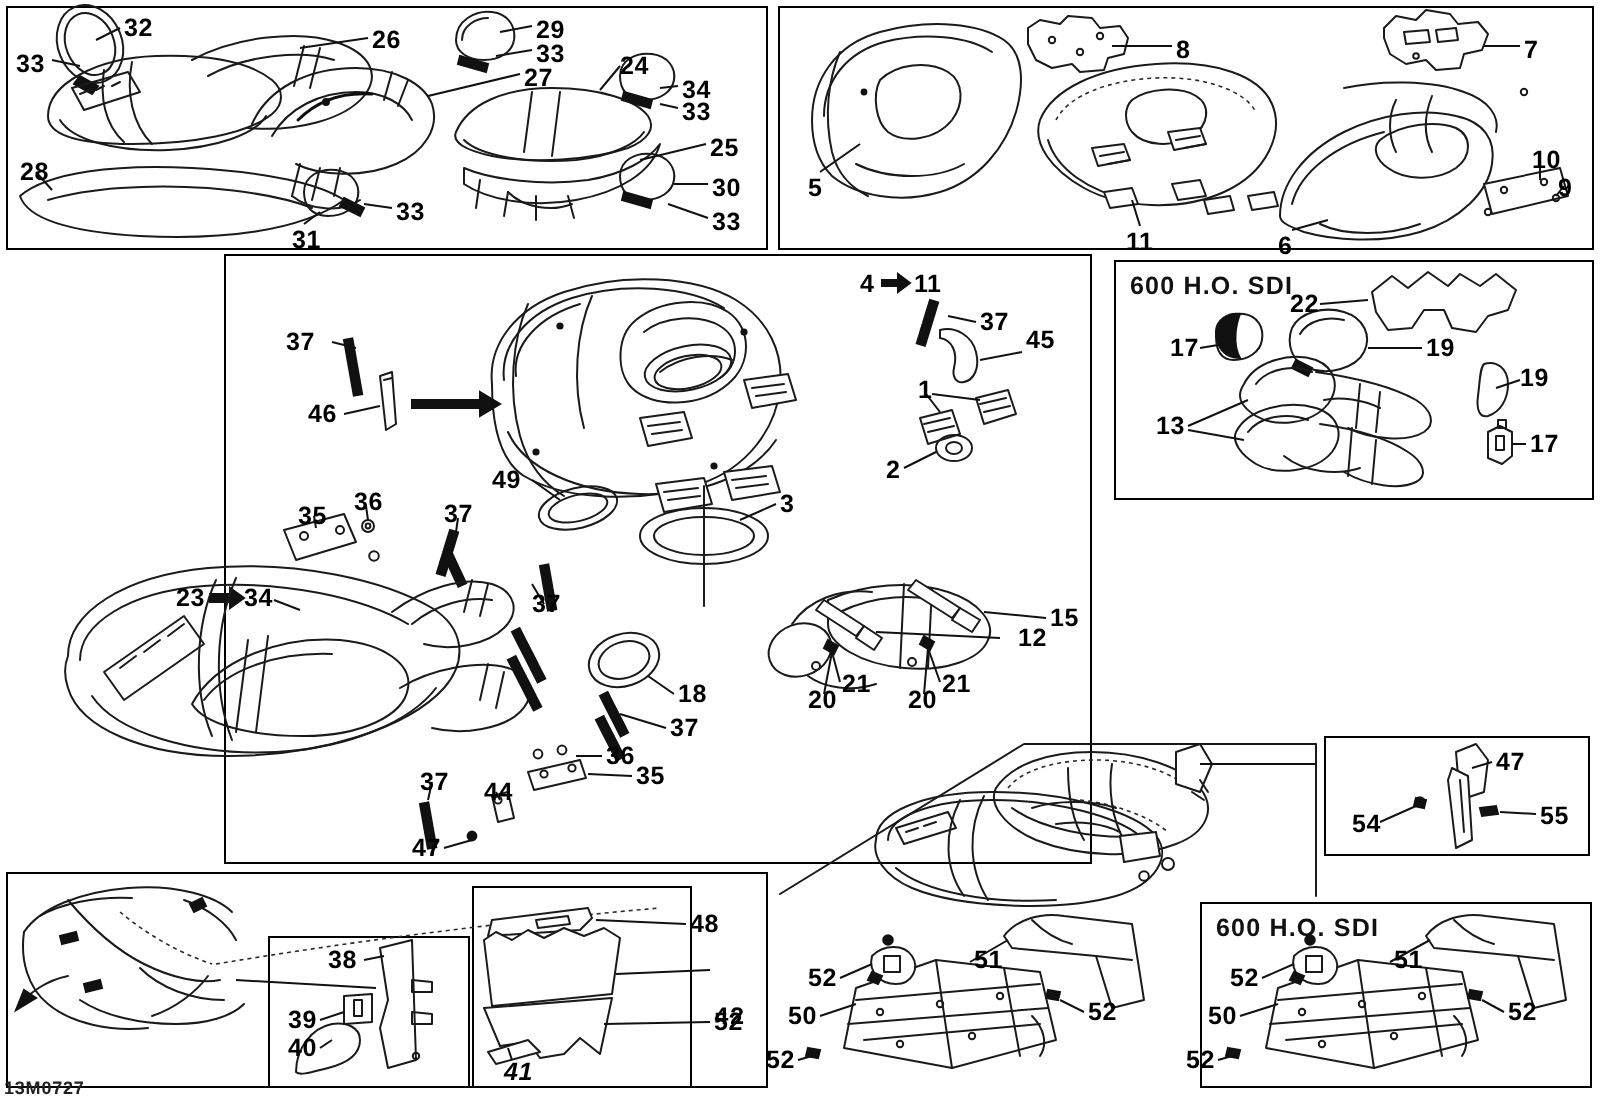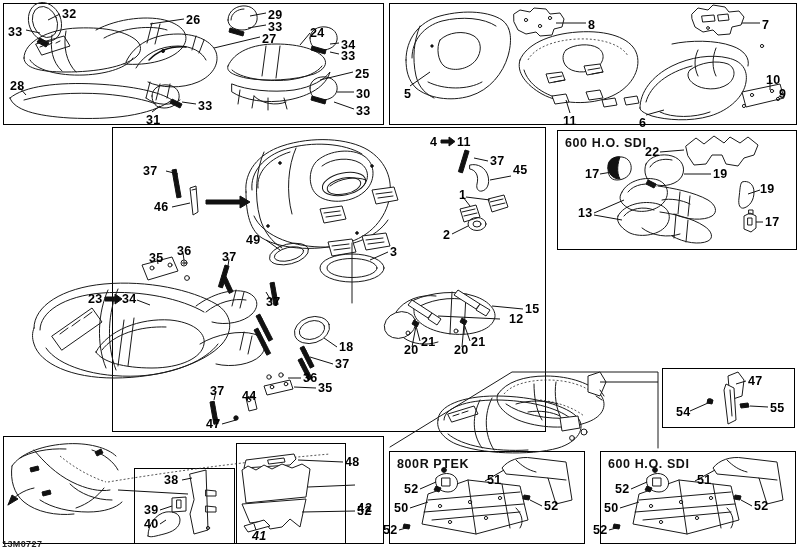--- a/index.html
+++ b/index.html
@@ -43,23 +43,20 @@
   </div>
 
   <div class="panel" style="left:3px;top:436px;width:381px;height:108px;"></div>
 
   <div class="panel" style="left:134px;top:468px;width:101px;height:76px;"></div>
 
   <div class="panel" style="left:236px;top:443px;width:110px;height:101px;"></div>
 
   <div class="panel" style="left:662px;top:368px;width:133px;height:60px;"></div>
 
-  <div class="panel" style="left:389px;top:451px;width:196px;height:93px;">
-    <div class="panel-title" style="left:7px;top:5px;">800R PTEK</div>
-  </div>
 
   <div class="panel" style="left:600px;top:451px;width:196px;height:93px;">
     <div class="panel-title" style="left:7px;top:5px;">600 H.O. SDI</div>
   </div>
 
   <svg class="art" viewBox="0 0 800 551">
 
     <g>
 
       <ellipse class="ln" cx="45" cy="22" rx="16" ry="20" transform="rotate(-22 45 22)"></ellipse>

